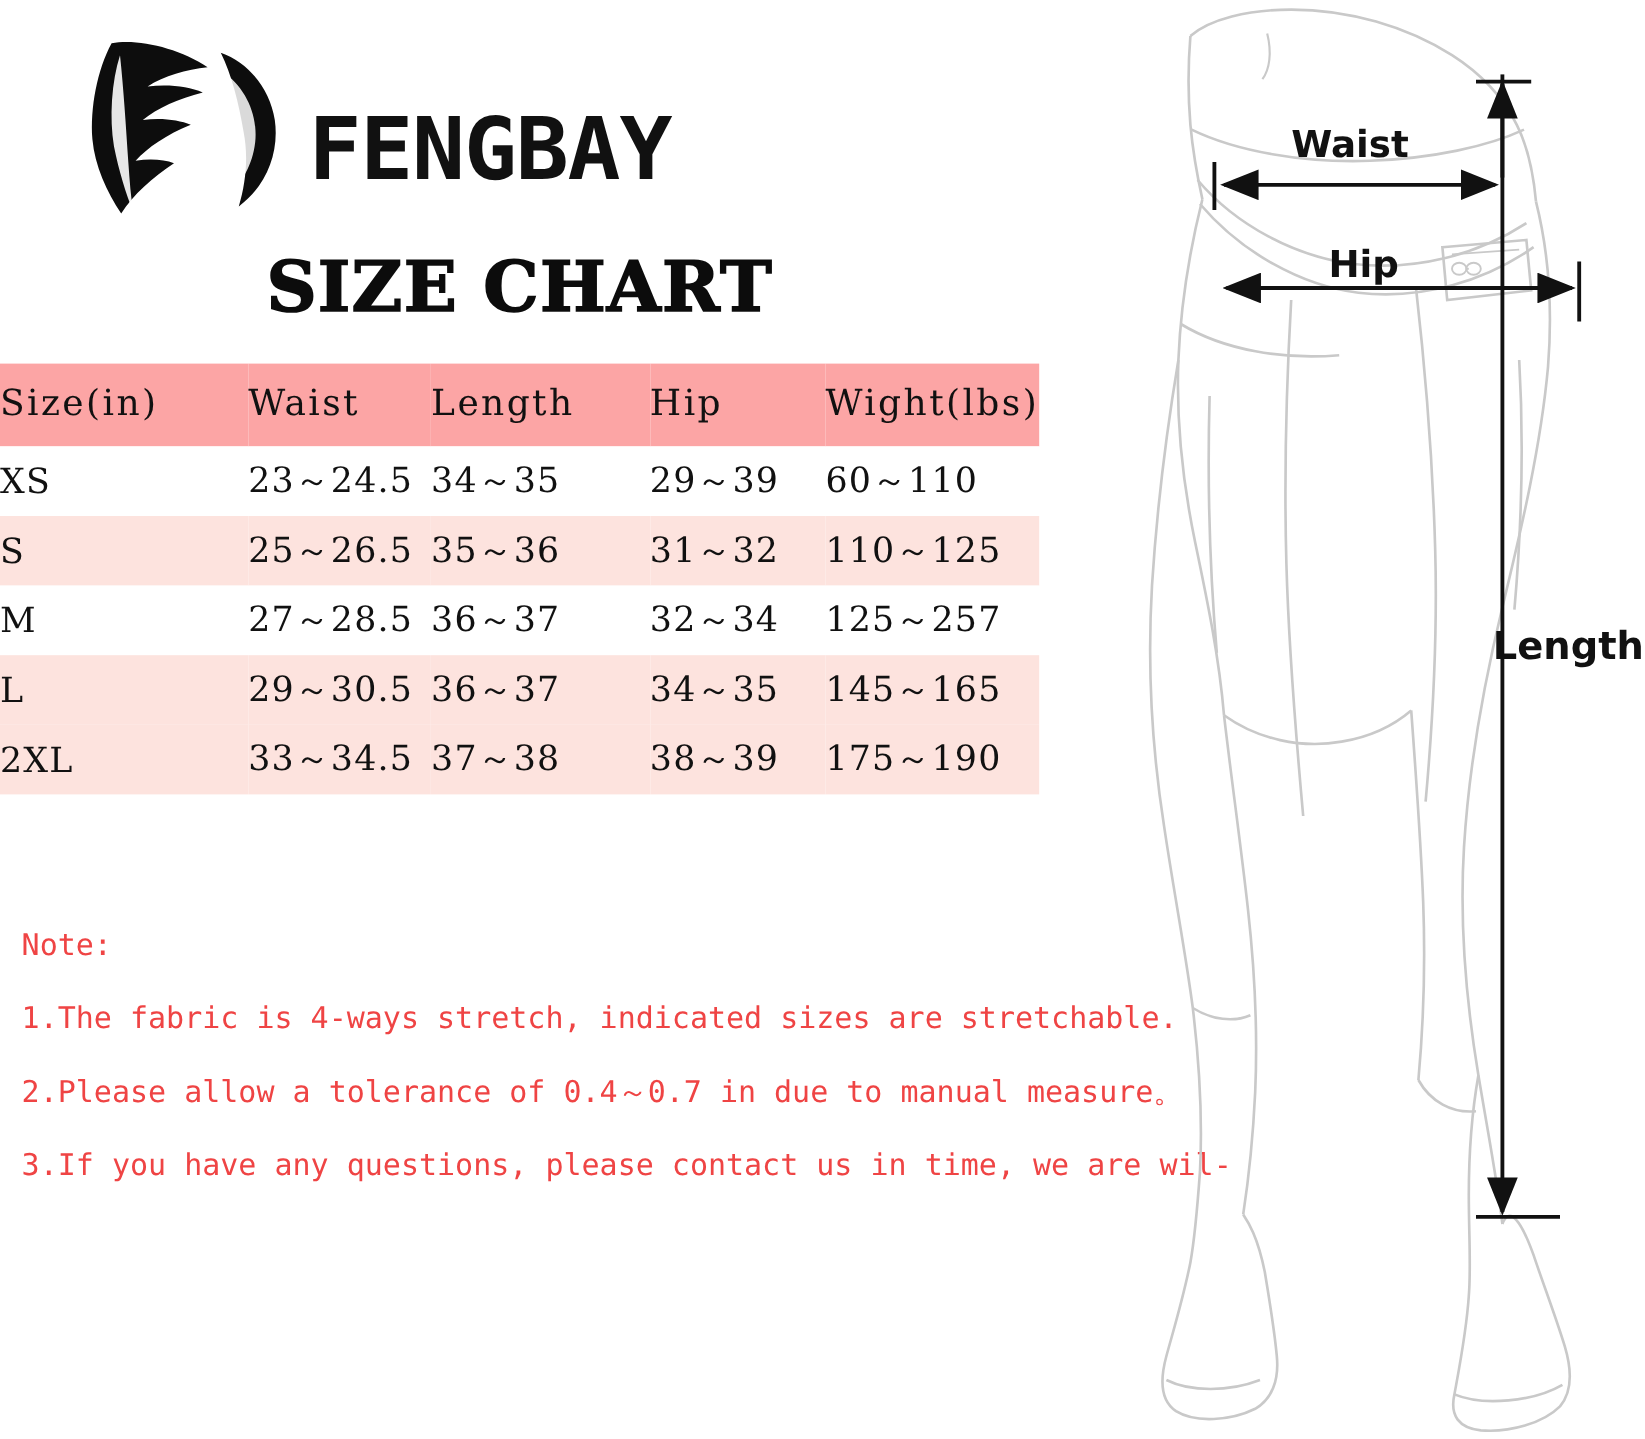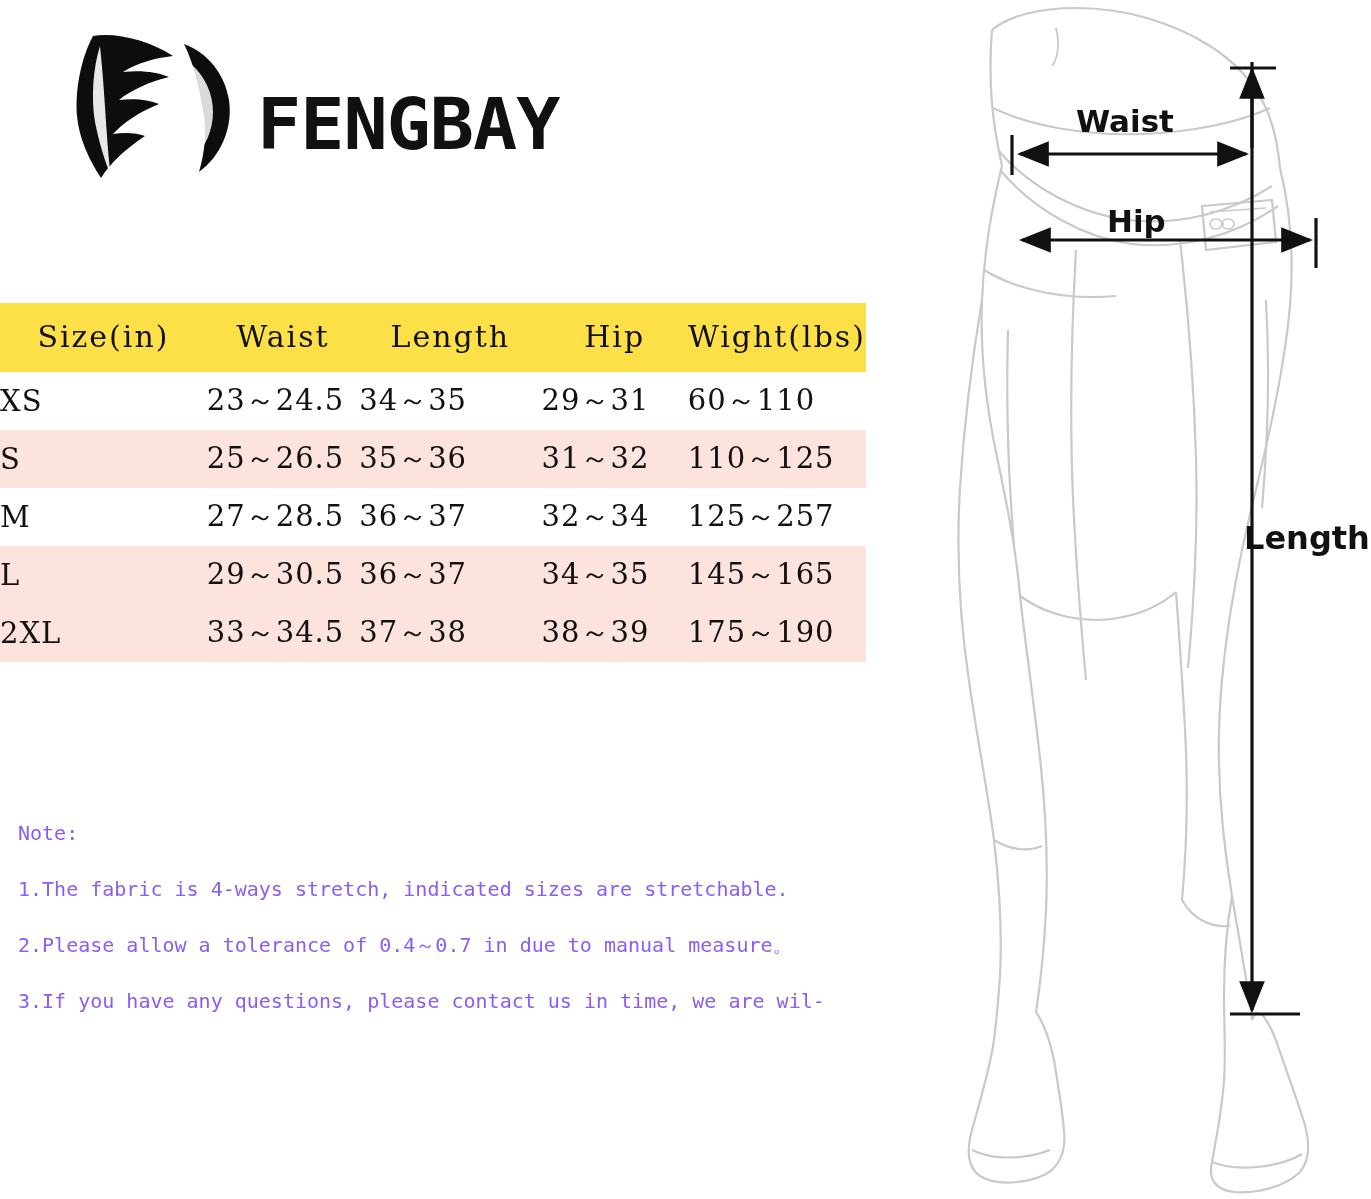--- a/index.html
+++ b/index.html
@@ -66,27 +66,27 @@
   
   #size-table {
     position: absolute;
     left: 0;
     top: 303px;
     width: 866px;
     border-collapse: collapse;
     font-family: "DejaVu Serif", serif;
   }
   #size-table th {
-    background: #fde047;
+    background: #fca5a5;
     font-size: 30px;
     font-weight: normal;
     letter-spacing: 2px;
     padding: 16px 0 18px 0;
     color: #111;
-    text-align: center;
+    text-align: left;
   }
   #size-table td {
     font-size: 29px;
     padding: 9px 0 9px 0;
     color: #111;
     letter-spacing: 1px;
   }
   #size-table tbody tr.odd td { background: #ffffff; }
   #size-table tbody tr.even td { background: #fde3de; }
 
@@ -96,24 +96,23 @@
   #size-table col.c-hip    { width: 150px; }
   #size-table col.c-weight { width: 166px; }
 
   
   #notes {
     position: absolute;
     left: 18px;
     top: 775px;
     width: 880px;
     font-family: "DejaVu Sans Mono", monospace;
-    font-size: 20px;
-    color: #8b5cf6;
+    font-size: 25px;
+    color: #ef4444;
     line-height: 1.0;
-    margin-top: 48px;
   }
   #notes .note-line {
     margin-bottom: 36px;
     white-space: nowrap;
   }
 
   
   #illustration {
     position: absolute;
     left: 880px;
@@ -162,20 +161,21 @@
                  C60 132 54 112 50 92 C46 68 48 38 55 16 Z" fill="#ffffff" opacity="0.9"></path>
         <path d="M139 14 C162 22 180 44 184 70 C188 98 176 126 154 142
                  C160 122 162 100 158 80 C154 56 148 32 139 14 Z" fill="#0d0d0d"></path>
         <path d="M146 34 C160 46 168 64 168 82 C168 100 160 118 148 130
                  C154 112 156 92 154 74 C152 58 150 44 146 34 Z" fill="#ffffff" opacity="0.85"></path>
       </svg>
     </span>
     <div id="brand-name">FENGBAY</div>
   </div>
 
+  <div id="chart-title">SIZE CHART</div>
 
   <table id="size-table">
     <colgroup>
       <col class="c-size">
         <col class="c-waist">
         <col class="c-length">
         <col class="c-hip">
         <col class="c-weight">
     </colgroup>
     <thead>
@@ -185,21 +185,21 @@
         <th>Length</th>
         <th>Hip</th>
         <th>Wight(lbs)</th>
       </tr>
     </thead>
     <tbody>
       <tr class="odd">
         <td>XS</td>
         <td>23～24.5</td>
         <td>34～35</td>
-        <td>29～31</td>
+        <td>29～39</td>
         <td>60～110</td>
       </tr>
       <tr class="even">
         <td>S</td>
         <td>25～26.5</td>
         <td>35～36</td>
         <td>31～32</td>
         <td>110～125</td>
       </tr>
       <tr class="odd">

